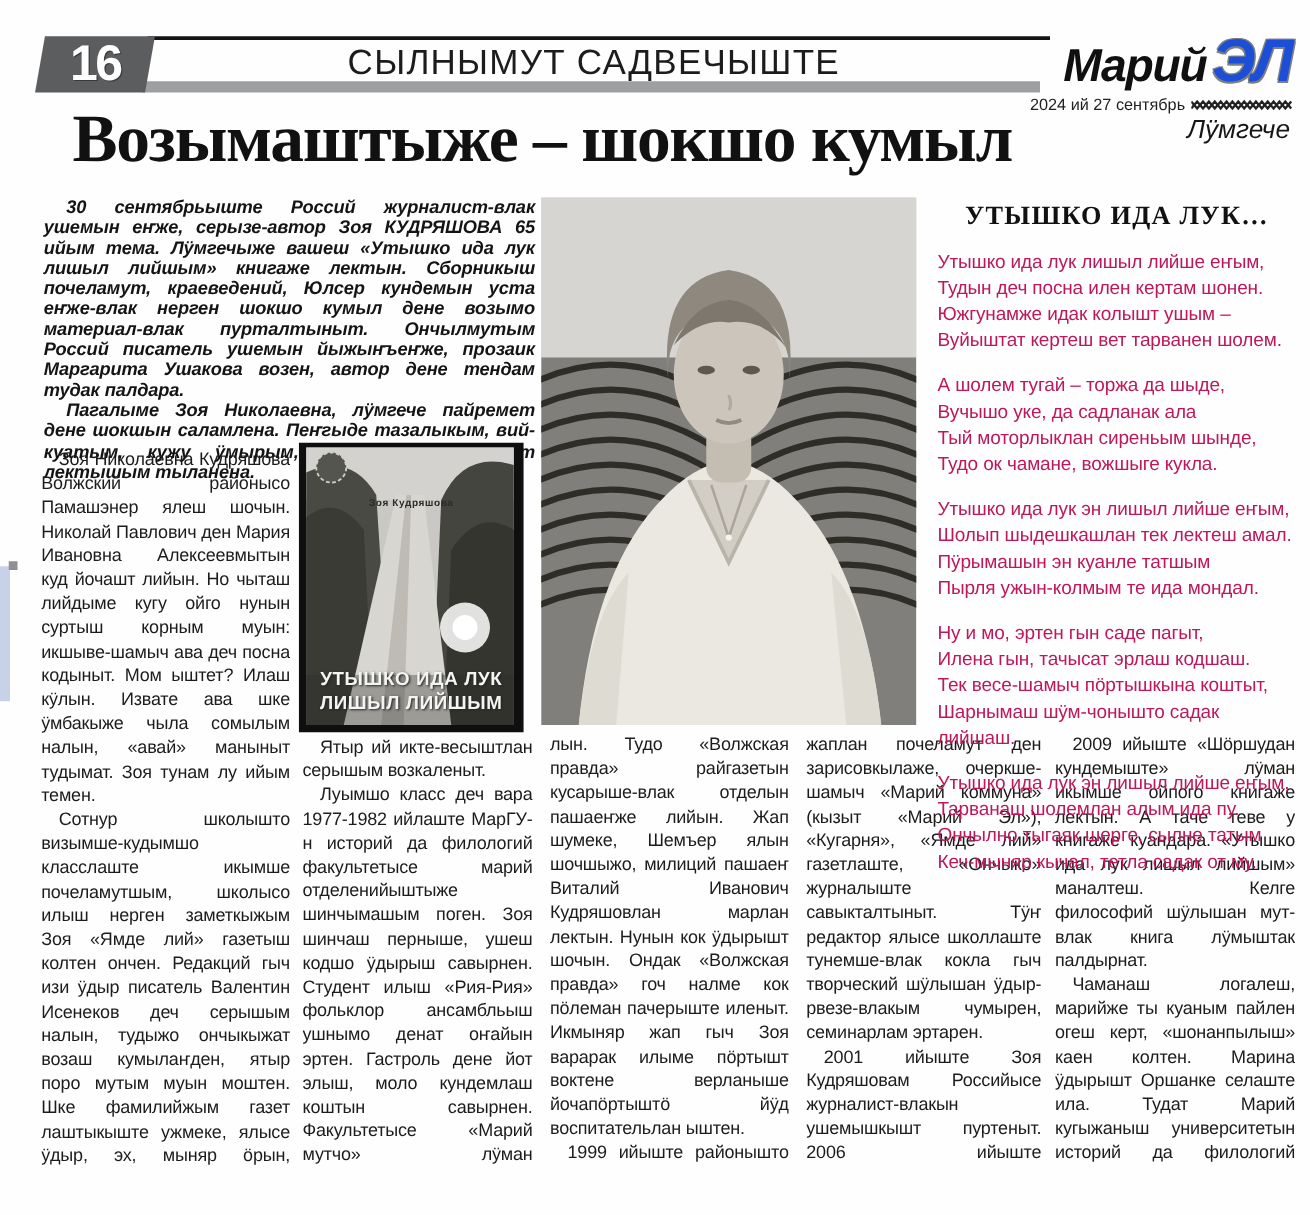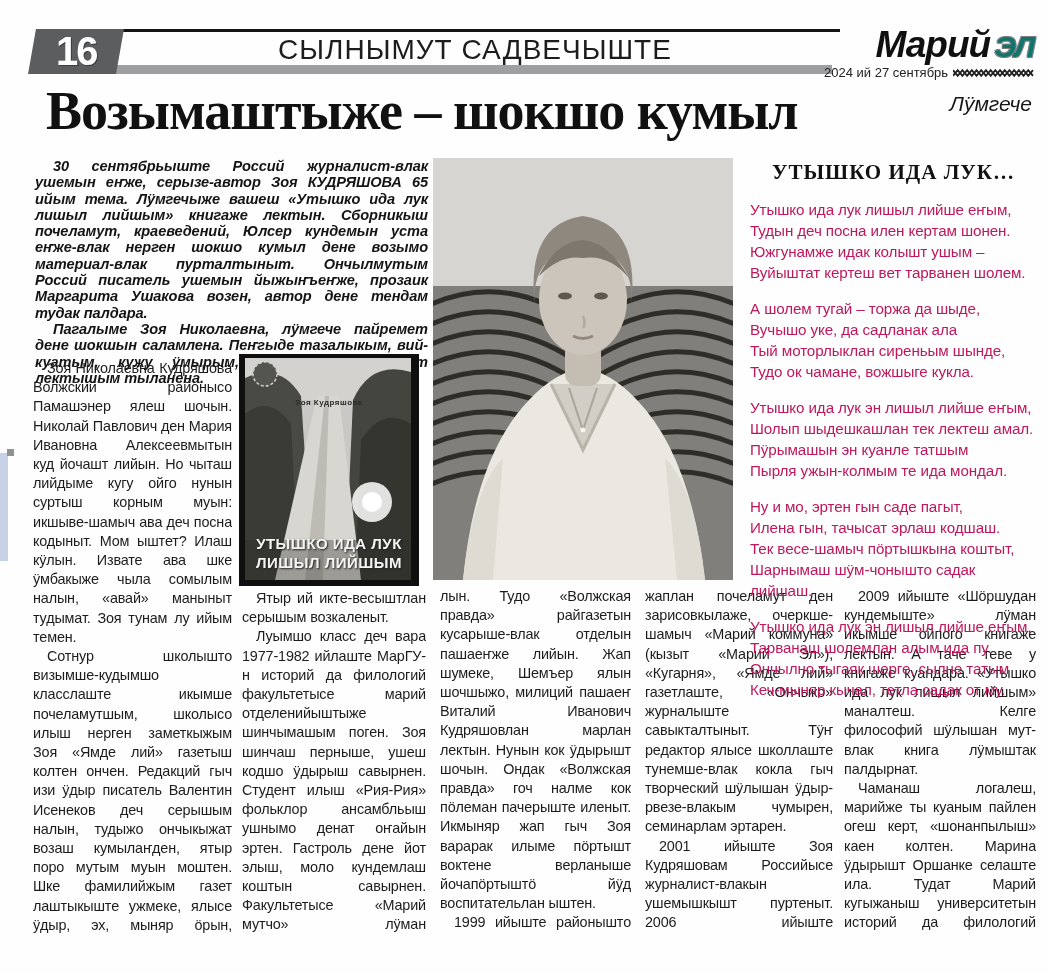--- a/index.html
+++ b/index.html
@@ -22,29 +22,29 @@
     letter-spacing:-2px; text-shadow:1px 1px 0 #3a3a3c;
   }
   .section-title {
     position:absolute; left:130px; top:34px; width:690px; text-align:center;
     font-size:28px; font-weight:normal; letter-spacing:1px; color:#1c1c1c;
   }
   .masthead { position:absolute; right:14px; top:26px; width:210px; text-align:right; }
   .masthead .name { white-space:nowrap; font-style:italic; font-weight:bold; line-height:1; }
   .masthead .name .black { font-size:37px; color:#101010; letter-spacing:-1px; }
   .masthead .name .gray  {
-    font-size:30px; color:#0f766e; letter-spacing:-1px;
+    font-size:48px; color:#1d4ed8; letter-spacing:-1px;
     text-shadow:-1px -1px 0 #7e7f81, 1px -1px 0 #7e7f81, -1px 1px 0 #7e7f81, 1px 1px 0 #7e7f81;
   }
   .masthead .dateline {
     margin-top:2px; font-size:13px; color:#222; white-space:nowrap;
     display:flex; align-items:center; justify-content:flex-end; gap:5px;
   }
   .headline {
-    position:absolute; left:46px; top:80px; width:850px;
+    position:absolute; left:58px; top:80px; width:850px;
     font-family:"Liberation Serif", serif; font-weight:bold;
     font-size:54px; letter-spacing:-1px; color:#111; white-space:nowrap;
   }
   .rubric {
     position:absolute; right:16px; top:92px; font-style:italic;
     font-size:21px; color:#161616;
   }
   
   .lede { position:absolute; left:35px; top:158px; width:393px; }
   .lede p {

